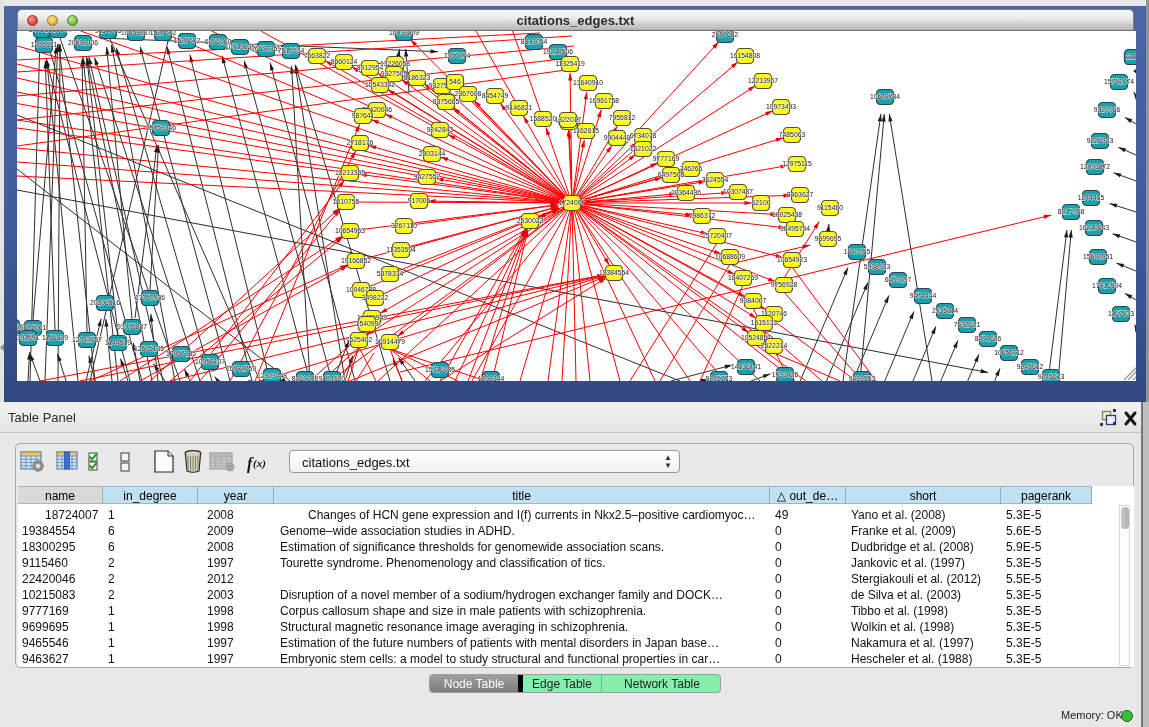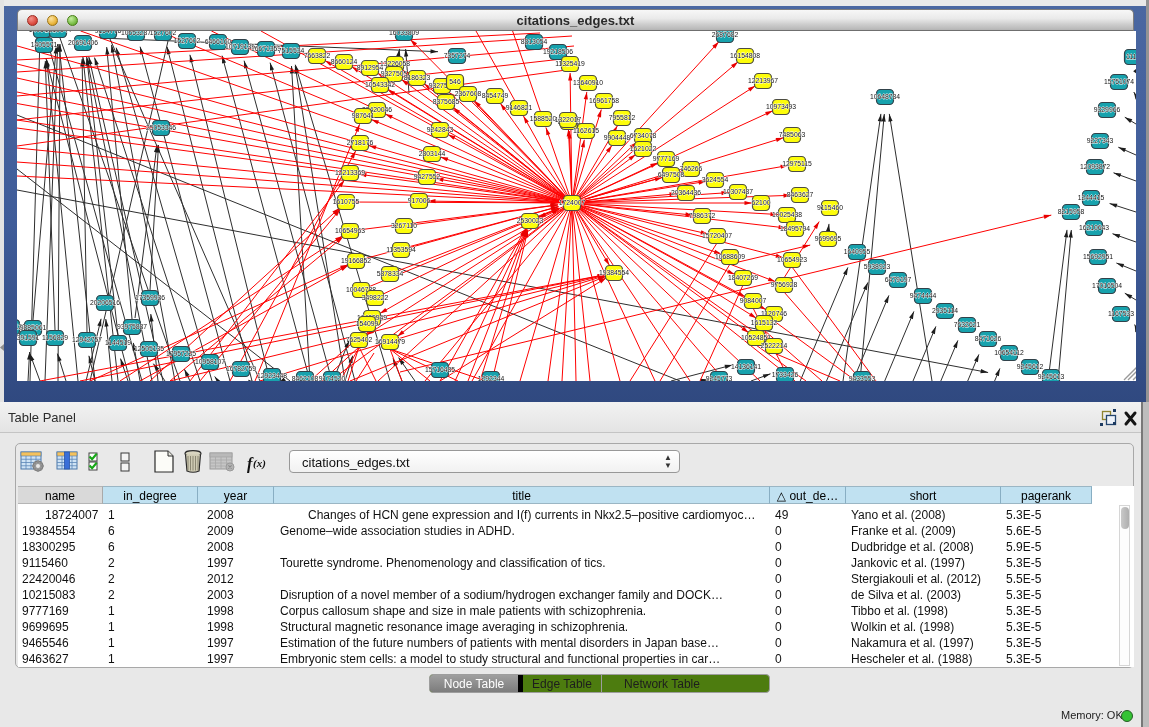--- a/index.html
+++ b/index.html
@@ -45,22 +45,22 @@
   .combo .arr { position:absolute; right:7px; top:3px; font-size:8px; color:#333; line-height:8px; text-align:center; }
 
   
   #tablewrap { position:absolute; left:18px; top:486px; width:1116px; height:181px; background:#fff; }
   .th { position:absolute; top:0; height:18px; background:#c0e1f1; border-right:1px solid #88aec3;
     border-top:1px solid #9bb6c4; border-bottom:1px solid #9bb6c4;
     font-size:12px; color:#000000; text-align:center; line-height:18px; }
   .trow { position:absolute; font-size:12px; color:#111; white-space:nowrap; }
 
   
-  #segs { position:absolute; left:429px; top:674px; width:341px; height:19px;
-    border:1px solid #9d9d9d; border-radius:4px; background:#4d7c0f; overflow:hidden; }
+  #segs { position:absolute; left:429px; top:674px; width:292px; height:19px;
+    border:1px solid #9d9d9d; border-radius:4px; background:#86efac; overflow:hidden; }
   .seg { position:absolute; top:0; height:19px; font-size:12px; color:#1d1d1d; text-align:center;
     line-height:18px; }
   .seg.sel { background:linear-gradient(180deg,#9f9f9f,#787878); color:#fff; }
   #memok { position:absolute; left:1061px; top:709px; font-size:11px; color:#1c1c1c; }
   #memdot { position:absolute; left:1121px; top:710px; width:12px; height:12px; border-radius:50%;
     background:#35c335; border:1.5px solid #265c26; }
 </style>
 </head>
 <body>
 <div id="stage">
@@ -860,20 +860,21 @@
 <div class="trow" style="left:4px;top:38px;">19384554</div>
 <div class="trow" style="left:90px;top:38px;">6</div>
 <div class="trow" style="left:189px;top:38px;">2009</div>
 <div class="trow" style="left:262px;top:38px;max-width:490px;overflow:hidden;">Genome–wide association studies in ADHD.</div>
 <div class="trow" style="left:757px;top:38px;">0</div>
 <div class="trow" style="left:833px;top:38px;">Franke et al. (2009)</div>
 <div class="trow" style="left:988px;top:38px;">5.6E-5</div>
 <div class="trow" style="left:4px;top:54px;">18300295</div>
 <div class="trow" style="left:90px;top:54px;">6</div>
 <div class="trow" style="left:189px;top:54px;">2008</div>
+<div class="trow" style="left:262px;top:54px;max-width:490px;overflow:hidden;">Estimation of significance thresholds for genomewide association scans.</div>
 <div class="trow" style="left:757px;top:54px;">0</div>
 <div class="trow" style="left:833px;top:54px;">Dudbridge et al. (2008)</div>
 <div class="trow" style="left:988px;top:54px;">5.9E-5</div>
 <div class="trow" style="left:4px;top:70px;">9115460</div>
 <div class="trow" style="left:90px;top:70px;">2</div>
 <div class="trow" style="left:189px;top:70px;">1997</div>
 <div class="trow" style="left:262px;top:70px;max-width:490px;overflow:hidden;">Tourette syndrome. Phenomenology and classification of tics.</div>
 <div class="trow" style="left:757px;top:70px;">0</div>
 <div class="trow" style="left:833px;top:70px;">Jankovic et al. (1997)</div>
 <div class="trow" style="left:988px;top:70px;">5.3E-5</div>

